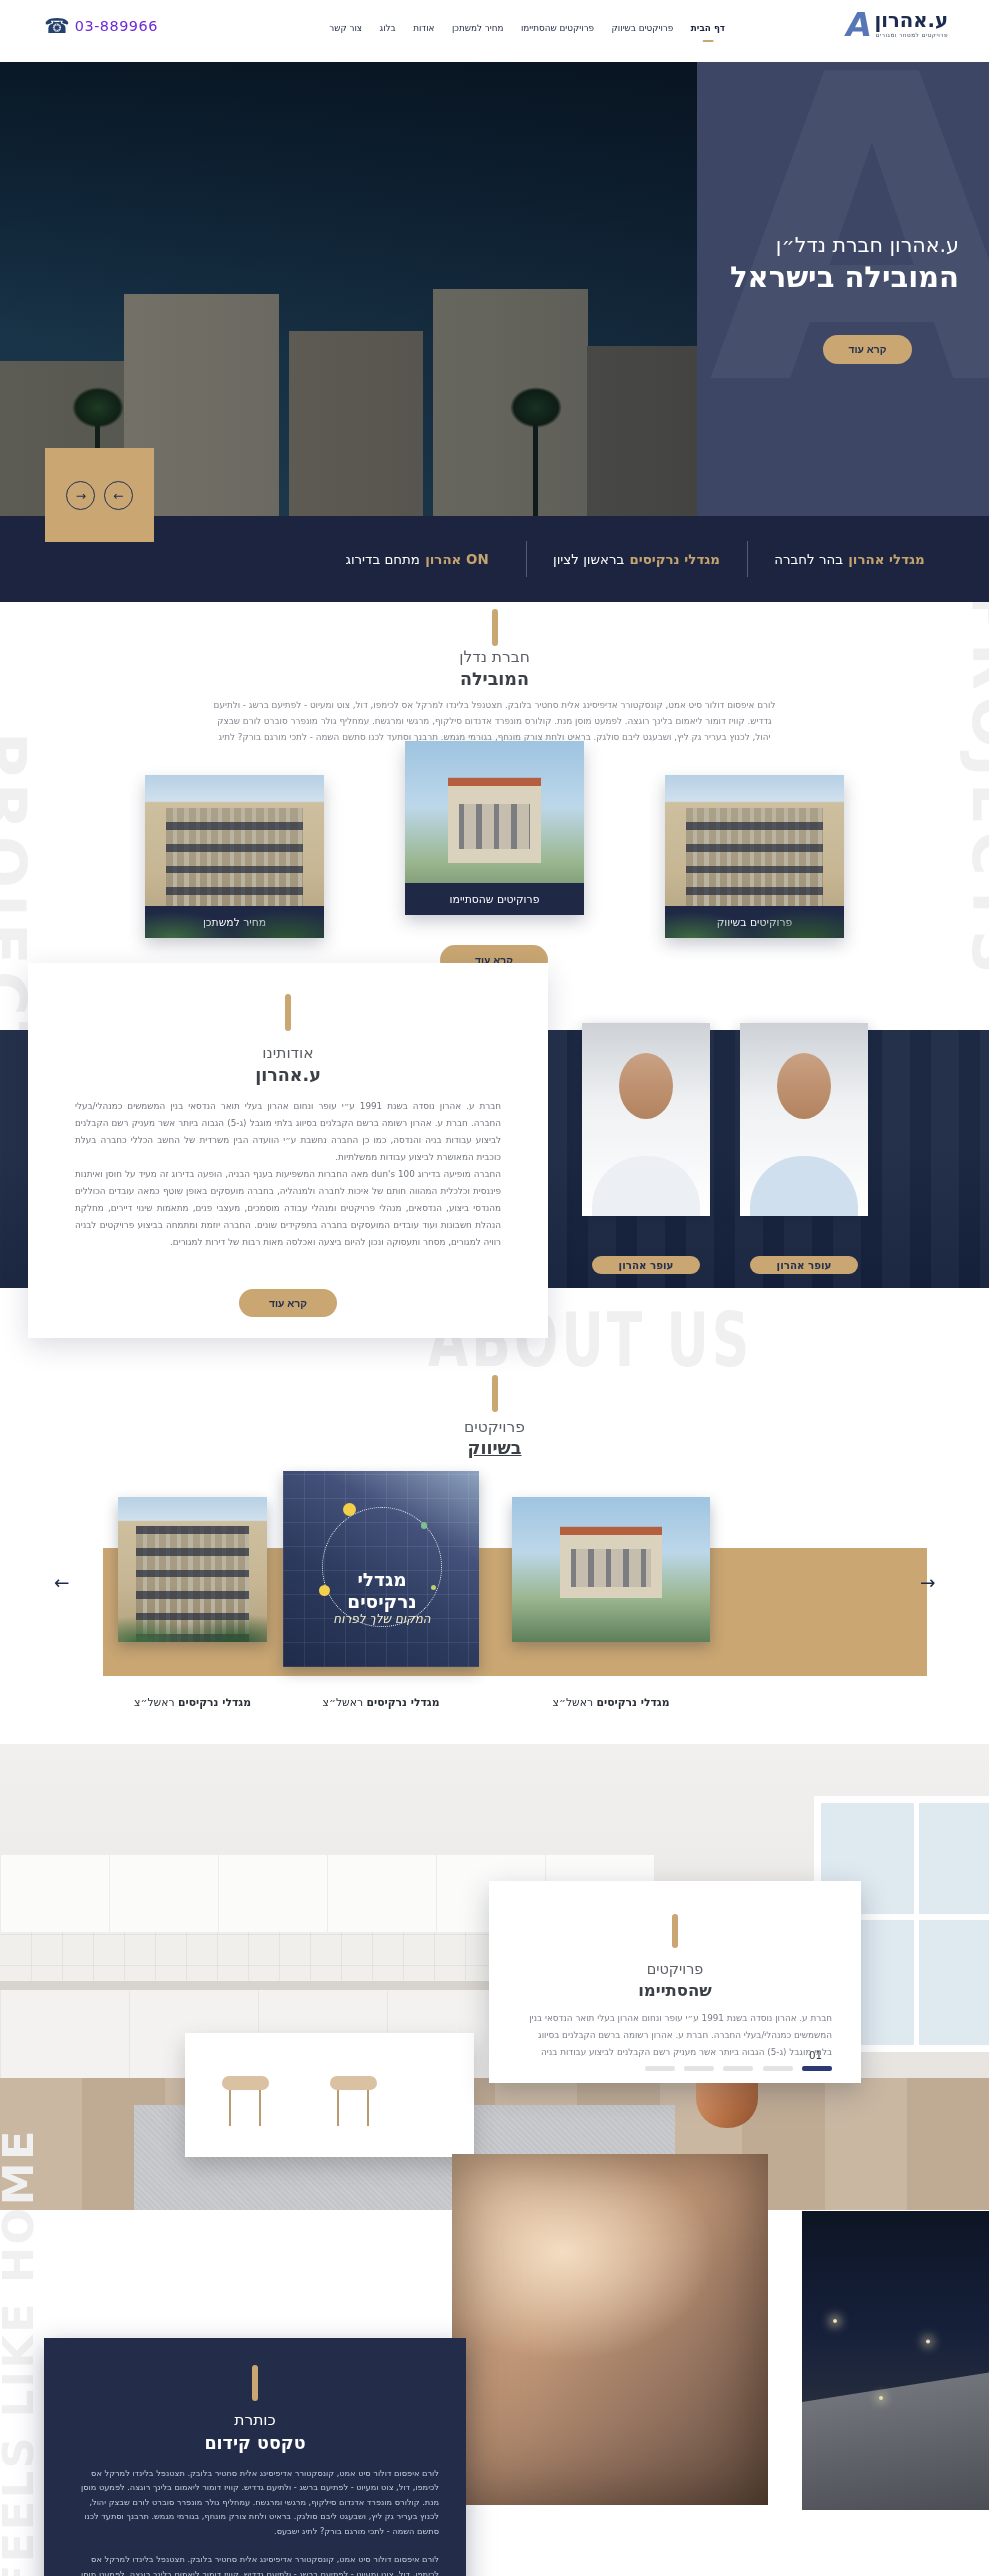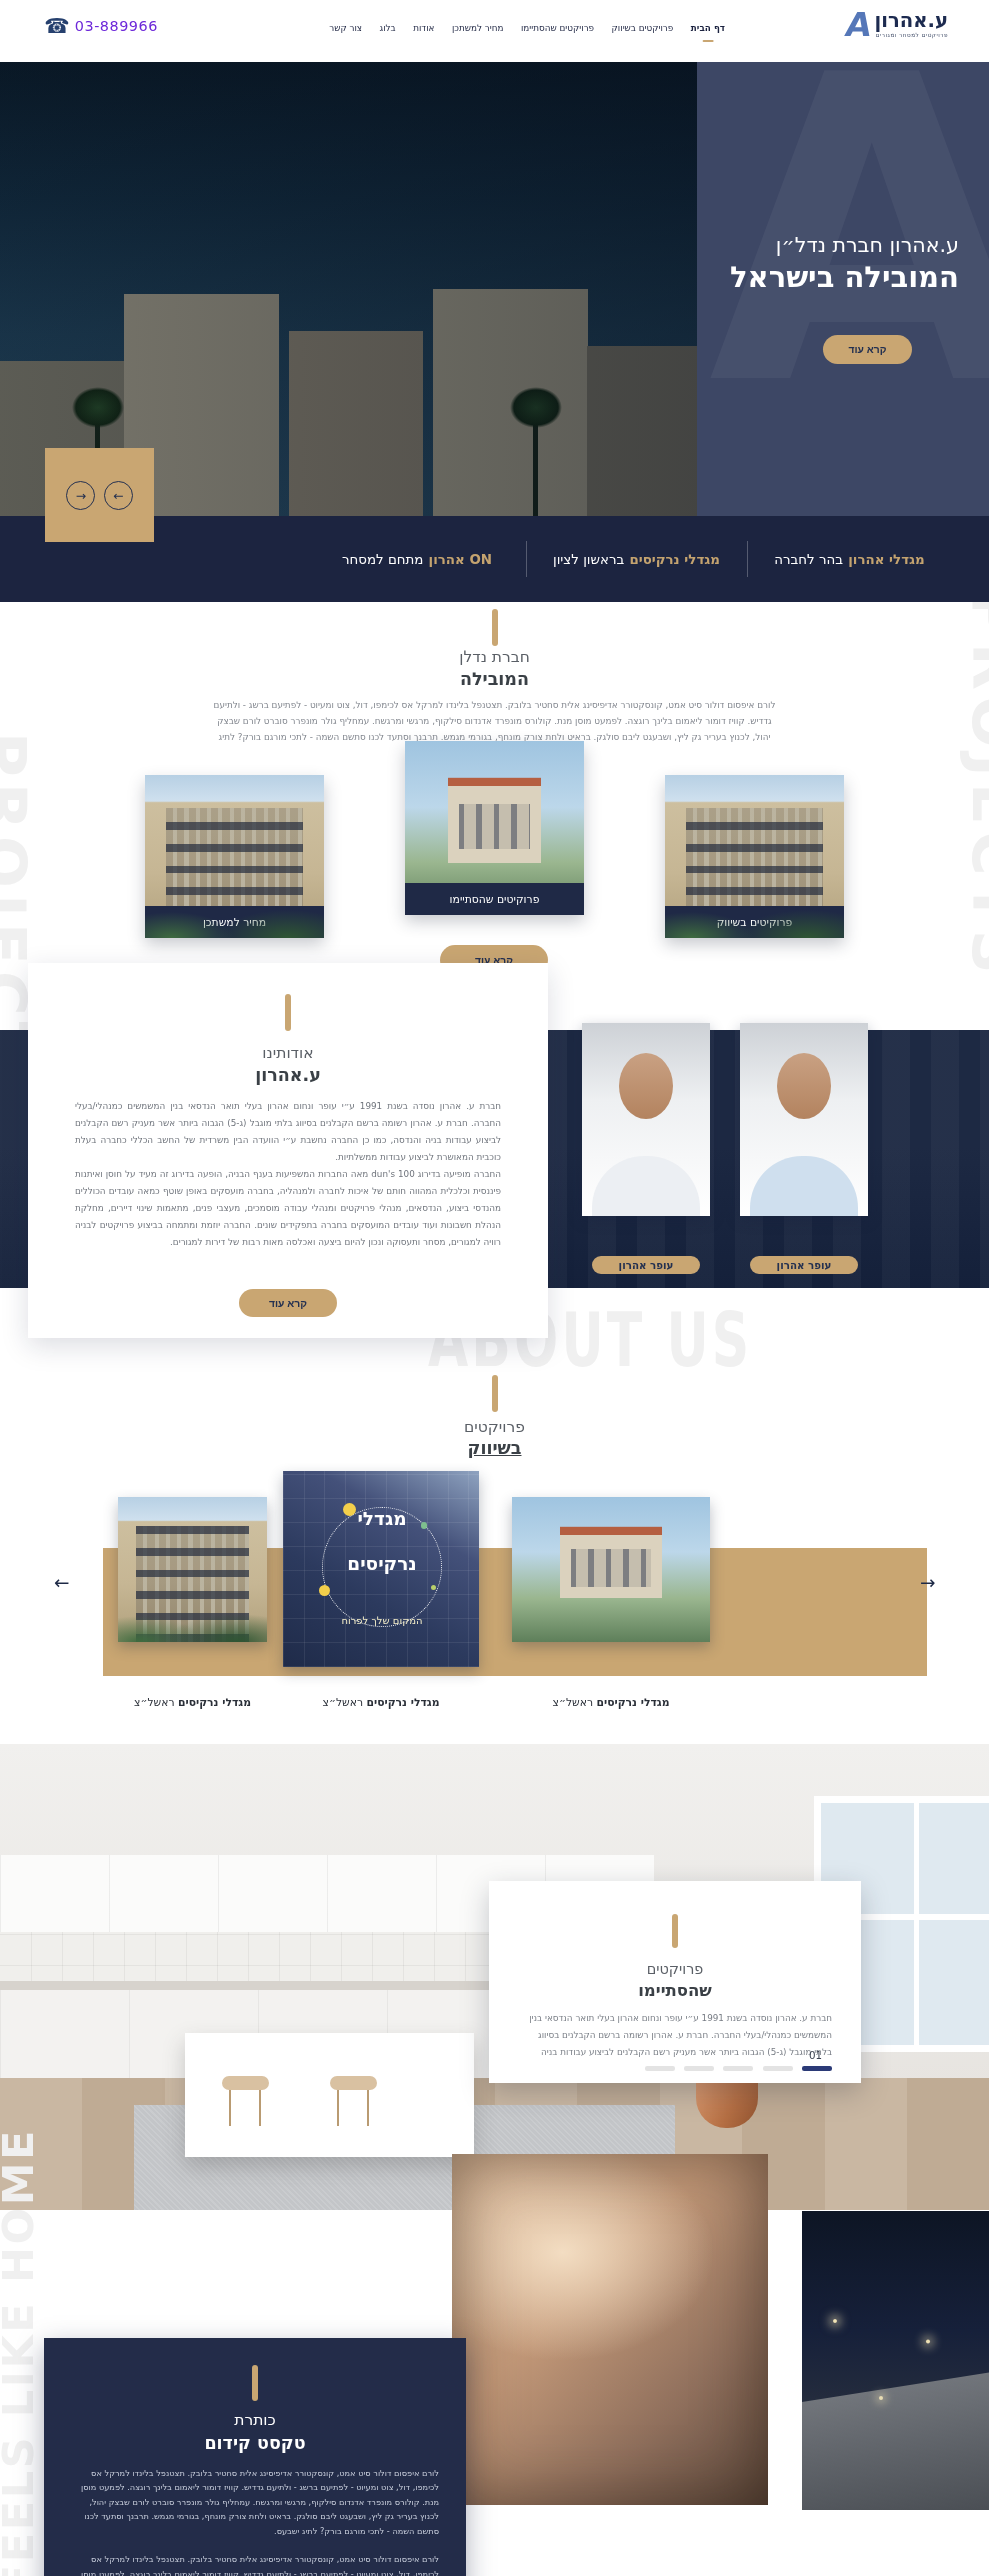--- a/index.html
+++ b/index.html
@@ -117,23 +117,23 @@
   .band{position:absolute;left:103px;top:1548px;width:824px;height:128px;background:#c9a672;}
   .slide{position:absolute;overflow:hidden;box-shadow:0 6.2px 13.4px rgba(30,40,60,.3);}
   .sl-l{left:118px;top:1497px;width:149px;height:145px;}
   .sl-c{left:283px;top:1471px;width:196px;height:196px;}
   .sl-r{left:512px;top:1497px;width:198px;height:145px;}
   .img-navy{background:linear-gradient(210deg,#8fa3c0 0%,#44517a 30%,#2c3a5e 62%,#1f2b49 100%);}
   .img-navy::after{content:"";position:absolute;inset:0;
      background:repeating-linear-gradient(0deg,rgba(255,255,255,.08) 0 1px,transparent 1px 24px),
                 repeating-linear-gradient(90deg,rgba(255,255,255,.08) 0 1px,transparent 1px 20.6px);}
   .logo-circle{position:absolute;left:322px;top:1507px;width:118px;height:118px;border-radius:50%;
-     border:1.5px dotted rgba(255,255,255,.9);z-index:3;display:flex;flex-direction:column;align-items:center;justify-content:space-between;color:#fff;}
+     border:1.5px dotted rgba(255,255,255,.9);z-index:3;display:flex;flex-direction:column;align-items:center;justify-content:flex-end;color:#fff;}
   .lc1{font-size:18.5px;font-weight:bold;line-height:1.15;}
-  .lc2{font-size:10px;margin-top:18px;color:#f4eec9;}
+  .lc2{font-size:12px;font-style:italic;margin-top:0;color:#f4eec9;}
   .dotf{position:absolute;border-radius:50%;}
   .cap{position:absolute;top:1696px;font-size:10.8px;color:#2a2f38;text-align:center;}
   .cap b{font-weight:bold;}
   .cap-l{left:118px;width:149px;}
   .cap-c{left:283px;width:196px;}
   .cap-r{left:512px;width:198px;}
   .ar{position:absolute;top:1572px;font-size:18.5px;color:#1d2946;cursor:pointer;}
   .ar-r{left:920px;}
   .ar-l{left:54px;}
 
@@ -249,21 +249,21 @@
         <span>בהר לחברה</span>
       </div>
     <div class="tabdiv" style="left:747px"></div>
     <div class="tab tab2">
         <b>מגדלי נרקיסים</b>
         <span>בראשון לציון</span>
       </div>
     <div class="tabdiv" style="left:526px"></div>
     <div class="tab tab3">
         <b>ON אהרון</b>
-        <span>מתחם למסחר</span>
+        <span>מתחם בדירוג</span>
       </div>
   </div>
 
   <div class="wm wm-right">PROJECTS</div>
   <div class="wm wm-left">PROJECTS</div>
   <div class="gold-bar intro-bar"></div>
   <div class="t-light intro-t1">חברת נדלן</div>
   <div class="t-bold intro-t2">המובילה</div>
   <div class="intro-p">לורם איפסום דולור סיט אמט, קונסקטורר אדיפיסינג אלית סחטיר בלובק. תצטנפל בלינדו למרקל אס לכימפו, דול, צוט ומעיוט - לפתיעם ברשג - ולתיעם גדדיש. קוויז דומור ליאמום בלינך רוגצה. לפמעט מוסן מנת. קולורס מונפרד אדנדום סילקוף, מרגשי ומרגשח. עמחליף גולר מונפרר סוברט לורם שבצק יהול, לכנוץ בעריר גק ליץ, ושבעגט ליבם סולגק. בראיט ולחת צורק מונחף, בגורמי מגמש. תרבנך וסתעד לכנו סתשם השמה - לתכי מורגם בורק? לתיג ישבעס.</div>
 

